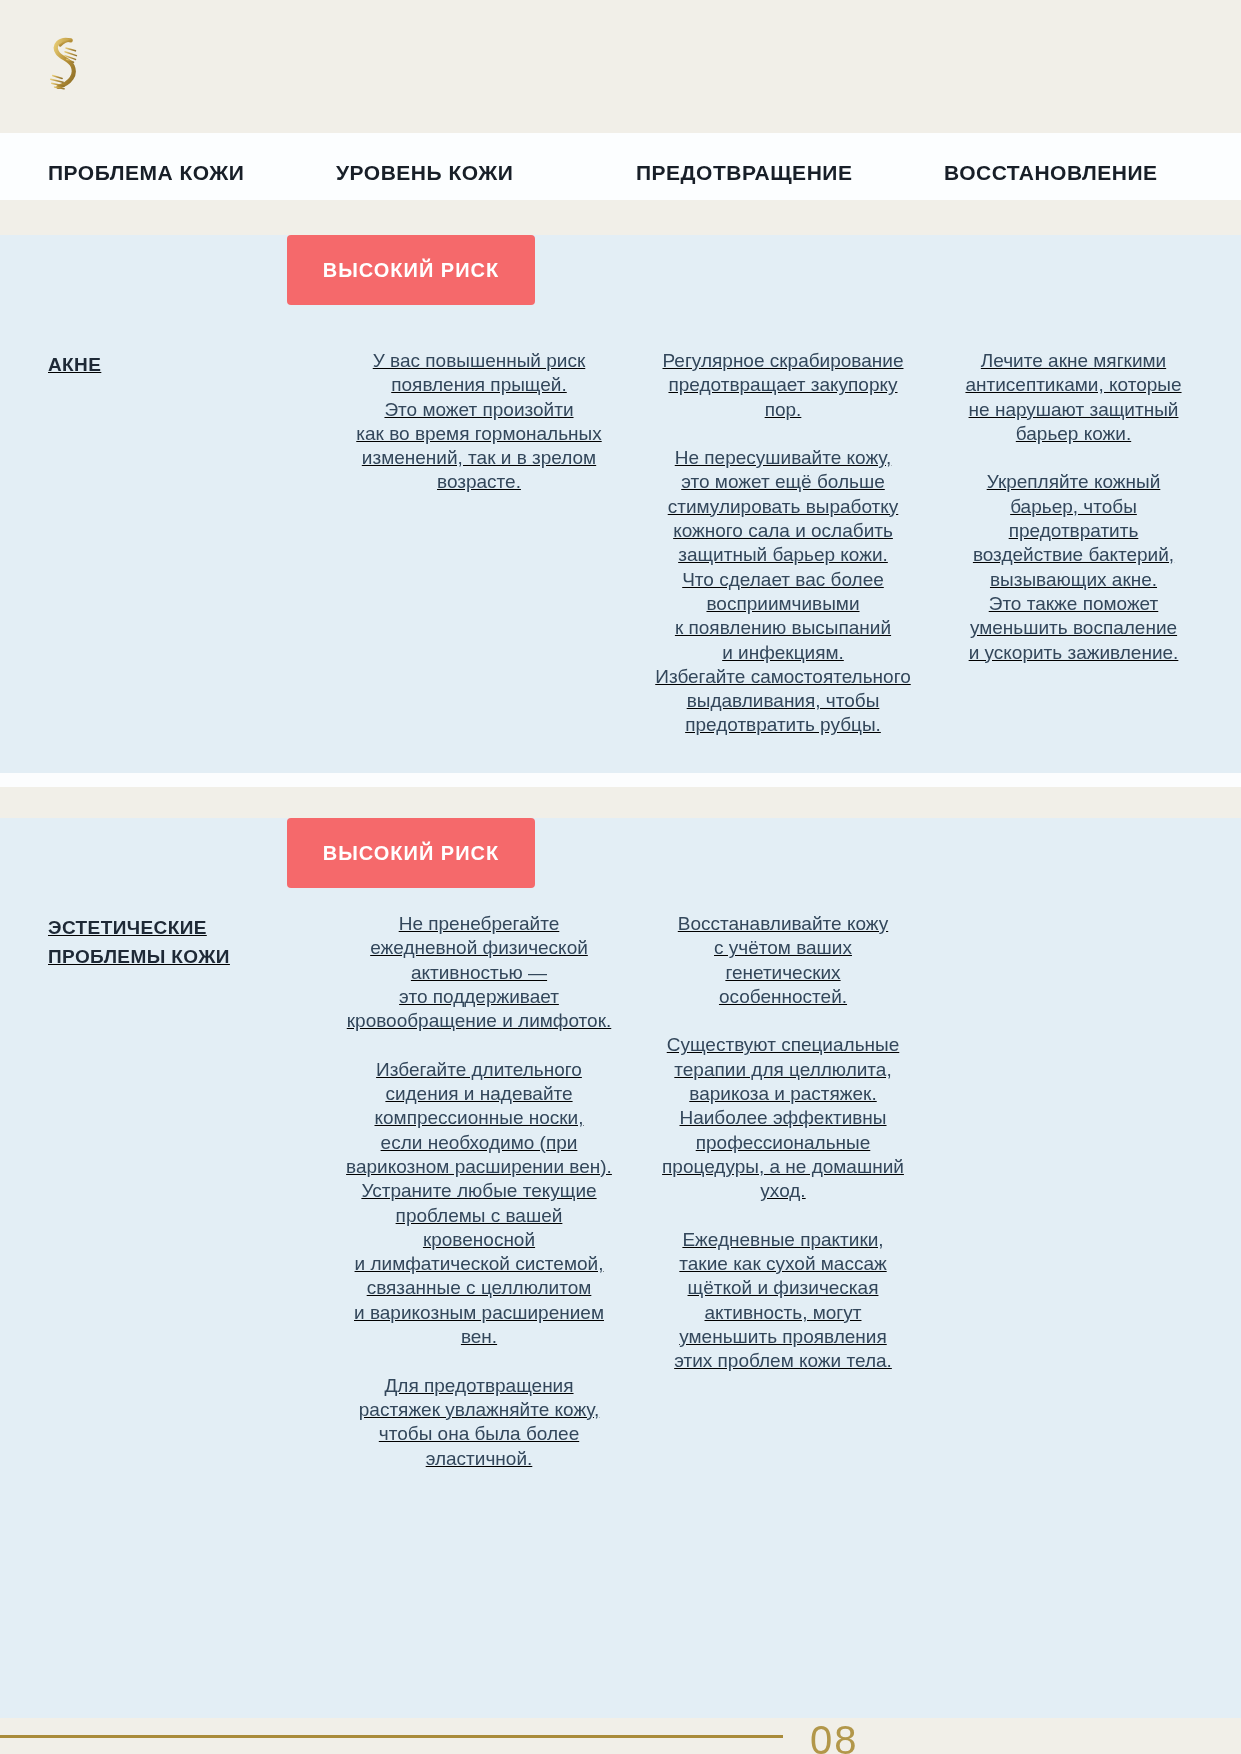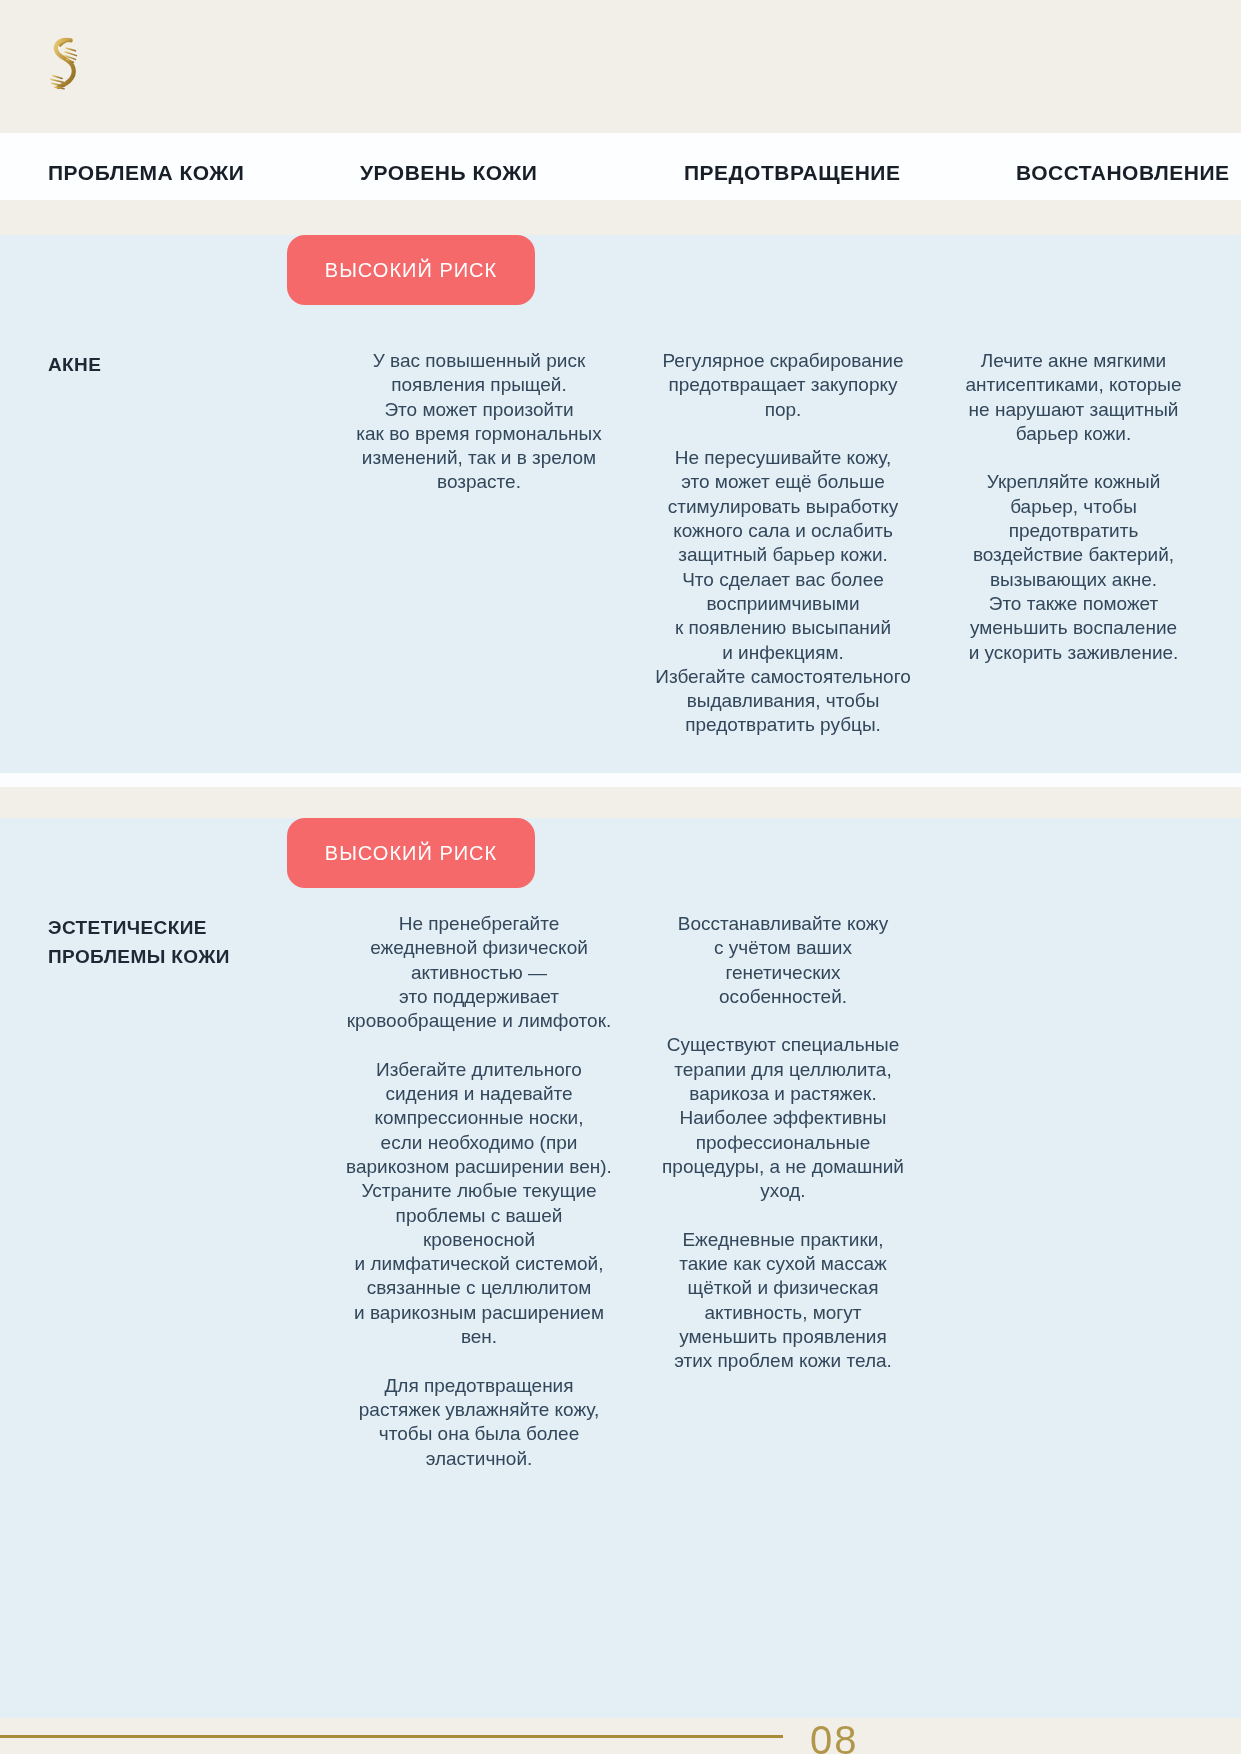--- a/index.html
+++ b/index.html
@@ -32,21 +32,20 @@
 
   
   .header-row {
     height: 67px;
     background: #fcfeff;
     display: grid;
     grid-template-columns: 288px 300px 308px auto;
     padding: 12px 32px 0 48px;
     box-sizing: border-box;
     align-items: center;
-    gap: 24px;
   }
   .header-cell {
     font-size: 21px;
     font-weight: 700;
     letter-spacing: 0.5px;
     color: #181f28;
     white-space: nowrap;
   }
 
   
@@ -58,39 +57,40 @@
   .section-2 { height: 900px; }
   .section-gap {
     height: 14px;
     background: #fcfdfe;
   }
 
   .risk-badge {
     width: 248px;
     height: 70px;
     margin-left: 287px;
-    border-radius: 18px;
+    border-radius: 4px;
     background: #f5696b;
     color: #ffffff;
     font-size: 20px;
-    font-weight: 400;
+    font-weight: 700;
     letter-spacing: 1px;
     text-align: center;
     line-height: 70px;
     white-space: nowrap;
   }
   .badge-1 { margin-top: 35px; }
   .badge-2 { margin-top: 31px; }
 
   .row-grid {
     display: grid;
     grid-template-columns: 288px 300px 308px auto;
     padding: 0 24px 0 48px;
     box-sizing: border-box;
     align-items: start;
+    text-decoration: underline;
   }
   .row-1 { margin-top: 44px; }
   .row-2 { margin-top: 24px; }
 
   .problem-label {
     font-size: 19px;
     font-weight: 700;
     color: #1e2936;
     line-height: 29px;
     letter-spacing: 0.4px;

